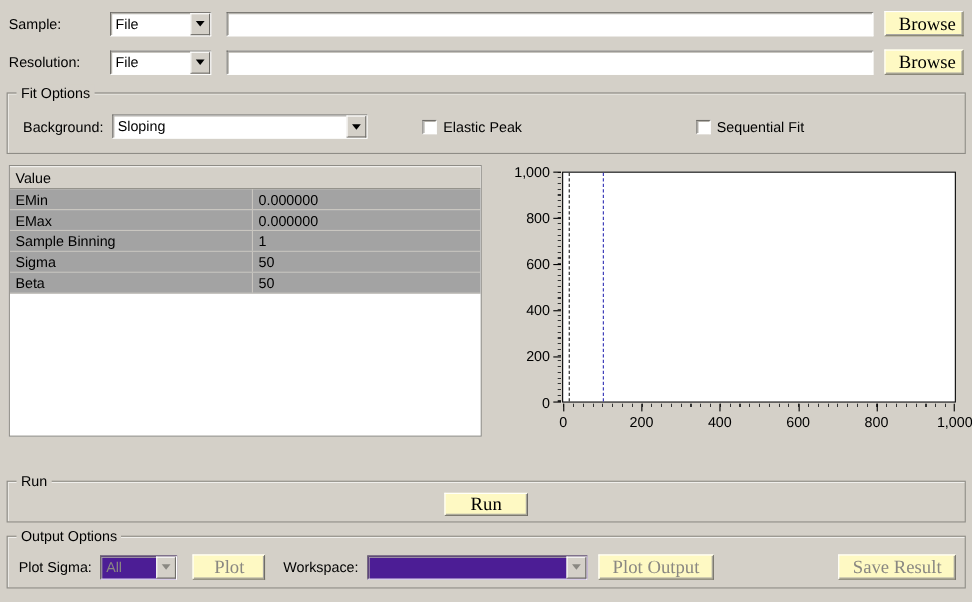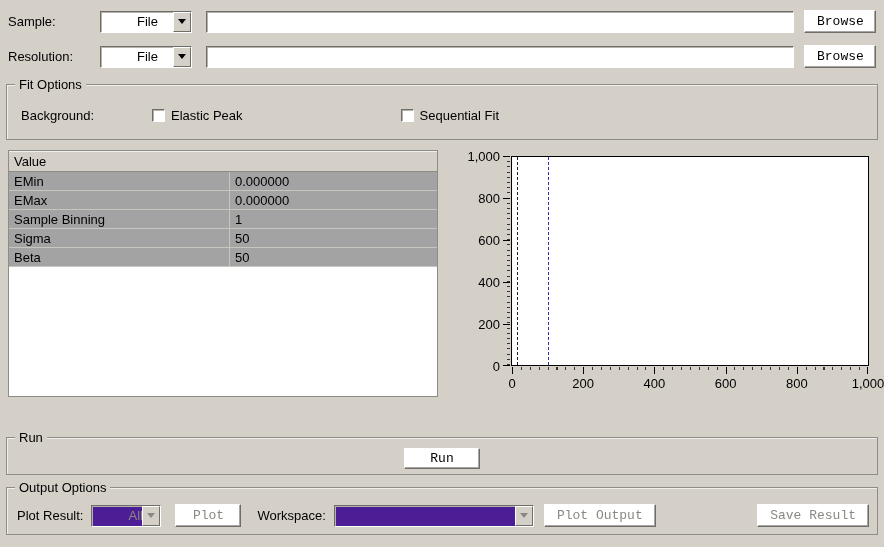--- a/index.html
+++ b/index.html
@@ -10,32 +10,32 @@
     background: #d4d0c8;
     font-family: "Liberation Sans", sans-serif;
     font-size: 13px;
     color: #000;
     overflow: hidden;
   }
   .form-row { display:flex; align-items:center; margin:0 8px; }
   .row-sample { margin-top:10px; }
   .row-resolution { margin-top:12px; }
   .form-label { width:86px; }
-  .combo { display:flex; height:22px; background:#fff; border:1px solid; border-color:#6f6d68 #ffffff #ffffff #6f6d68; box-shadow: inset 1px 1px 0 #b5b2ab; padding-left: 32px; }
+  .combo { display:flex; height:22px; background:#fff; border:1px solid; border-color:#6f6d68 #ffffff #ffffff #6f6d68; box-shadow: inset 1px 1px 0 #b5b2ab; }
   .combo-text { flex:1; padding:2px 4px 0 4px; white-space:nowrap; overflow:hidden; }
   .combo-btn { width:18px; display:flex; align-items:center; justify-content:center; background:#d4d0c8; border:1px solid; border-color:#ffffff #6f6d68 #6f6d68 #ffffff; }
   .arrow-down { width:0; height:0; border-left:4px solid transparent; border-right:4px solid transparent; border-top:5px solid #000; }
   .combo.disabled { background:#4c1d95; }
   .combo.disabled .combo-text { color:#8a8882; }
   .combo.disabled .arrow-down { border-top-color:#8a8882; }
   .text-input { flex:1; height:22px; padding:0 4px; font-family:"Liberation Sans",sans-serif; font-size:13px; background:#fff; border:1px solid; border-color:#6f6d68 #ffffff #ffffff #6f6d68; box-shadow: inset 1px 1px 0 #b5b2ab; outline:none; }
   .btn {
     height:23px; padding:0 12px;
-    font-family:Liberation Mono, monospace; font-size:13px; color:#000;
-    background:#ffffff;
+    font-family:Liberation Serif, serif; font-size:17px; color:#000;
+    background:#fef9c3;
     border:1px solid; border-color:#ffffff #6f6d68 #6f6d68 #ffffff;
     box-shadow: inset -1px -1px 0 #a8a6a0;
     cursor:default;
   }
   .btn.disabled { color:#8a8882; }
   .gb { position:relative; margin:0 6px; border:1px solid #8e8c86; box-shadow: inset 1px 1px 0 #f0efec; }
   .gb-title { position:absolute; top:-8px; left:8px; background:#d4d0c8; padding:0 4px; }
   .gb-fit { margin-top:16px; height:56px; }
   .fit-row { display:flex; align-items:center; height:100%; padding:6px 0 0 14px; }
   .fit-bg-label { margin-right:8px; }
@@ -116,20 +116,26 @@
         </span>
     </div>
     <input class="text-input" style="margin-left: 14px;" value="">
     <button class="btn" style="margin-left:10px; width:72px;">Browse</button>
   </div>
 
   <div class="gb gb-fit">
     <span class="gb-title">Fit Options</span>
     <div class="fit-row">
       <span class="fit-bg-label">Background:</span>
+      <div class="combo combo-bg">
+        <span class="combo-text">Sloping</span>
+        <span class="combo-btn">
+            <i class="arrow-down"></i>
+          </span>
+      </div>
       <div class="checkbox-group cb-elastic">
         <span class="checkbox"></span>
         <span>Elastic Peak</span>
       </div>
       <div class="checkbox-group cb-sequential">
         <span class="checkbox"></span>
         <span>Sequential Fit</span>
       </div>
     </div>
   </div>
@@ -210,21 +216,21 @@
   <div class="gb gb-run">
     <span class="gb-title">Run</span>
     <div class="run-row">
       <button class="btn btn-run">Run</button>
     </div>
   </div>
 
   <div class="gb gb-output">
     <span class="gb-title">Output Options</span>
     <div class="output-row">
-      <span>Plot Result:</span>
+      <span>Plot Sigma:</span>
       <div class="combo disabled combo-plot-result">
         <span class="combo-text">All</span>
         <span class="combo-btn">
             <i class="arrow-down"></i>
           </span>
       </div>
       <button class="btn disabled btn-plot">Plot</button>
       <span class="ws-label">Workspace:</span>
       <div class="combo disabled combo-workspace">
         <span class="combo-text"></span>

